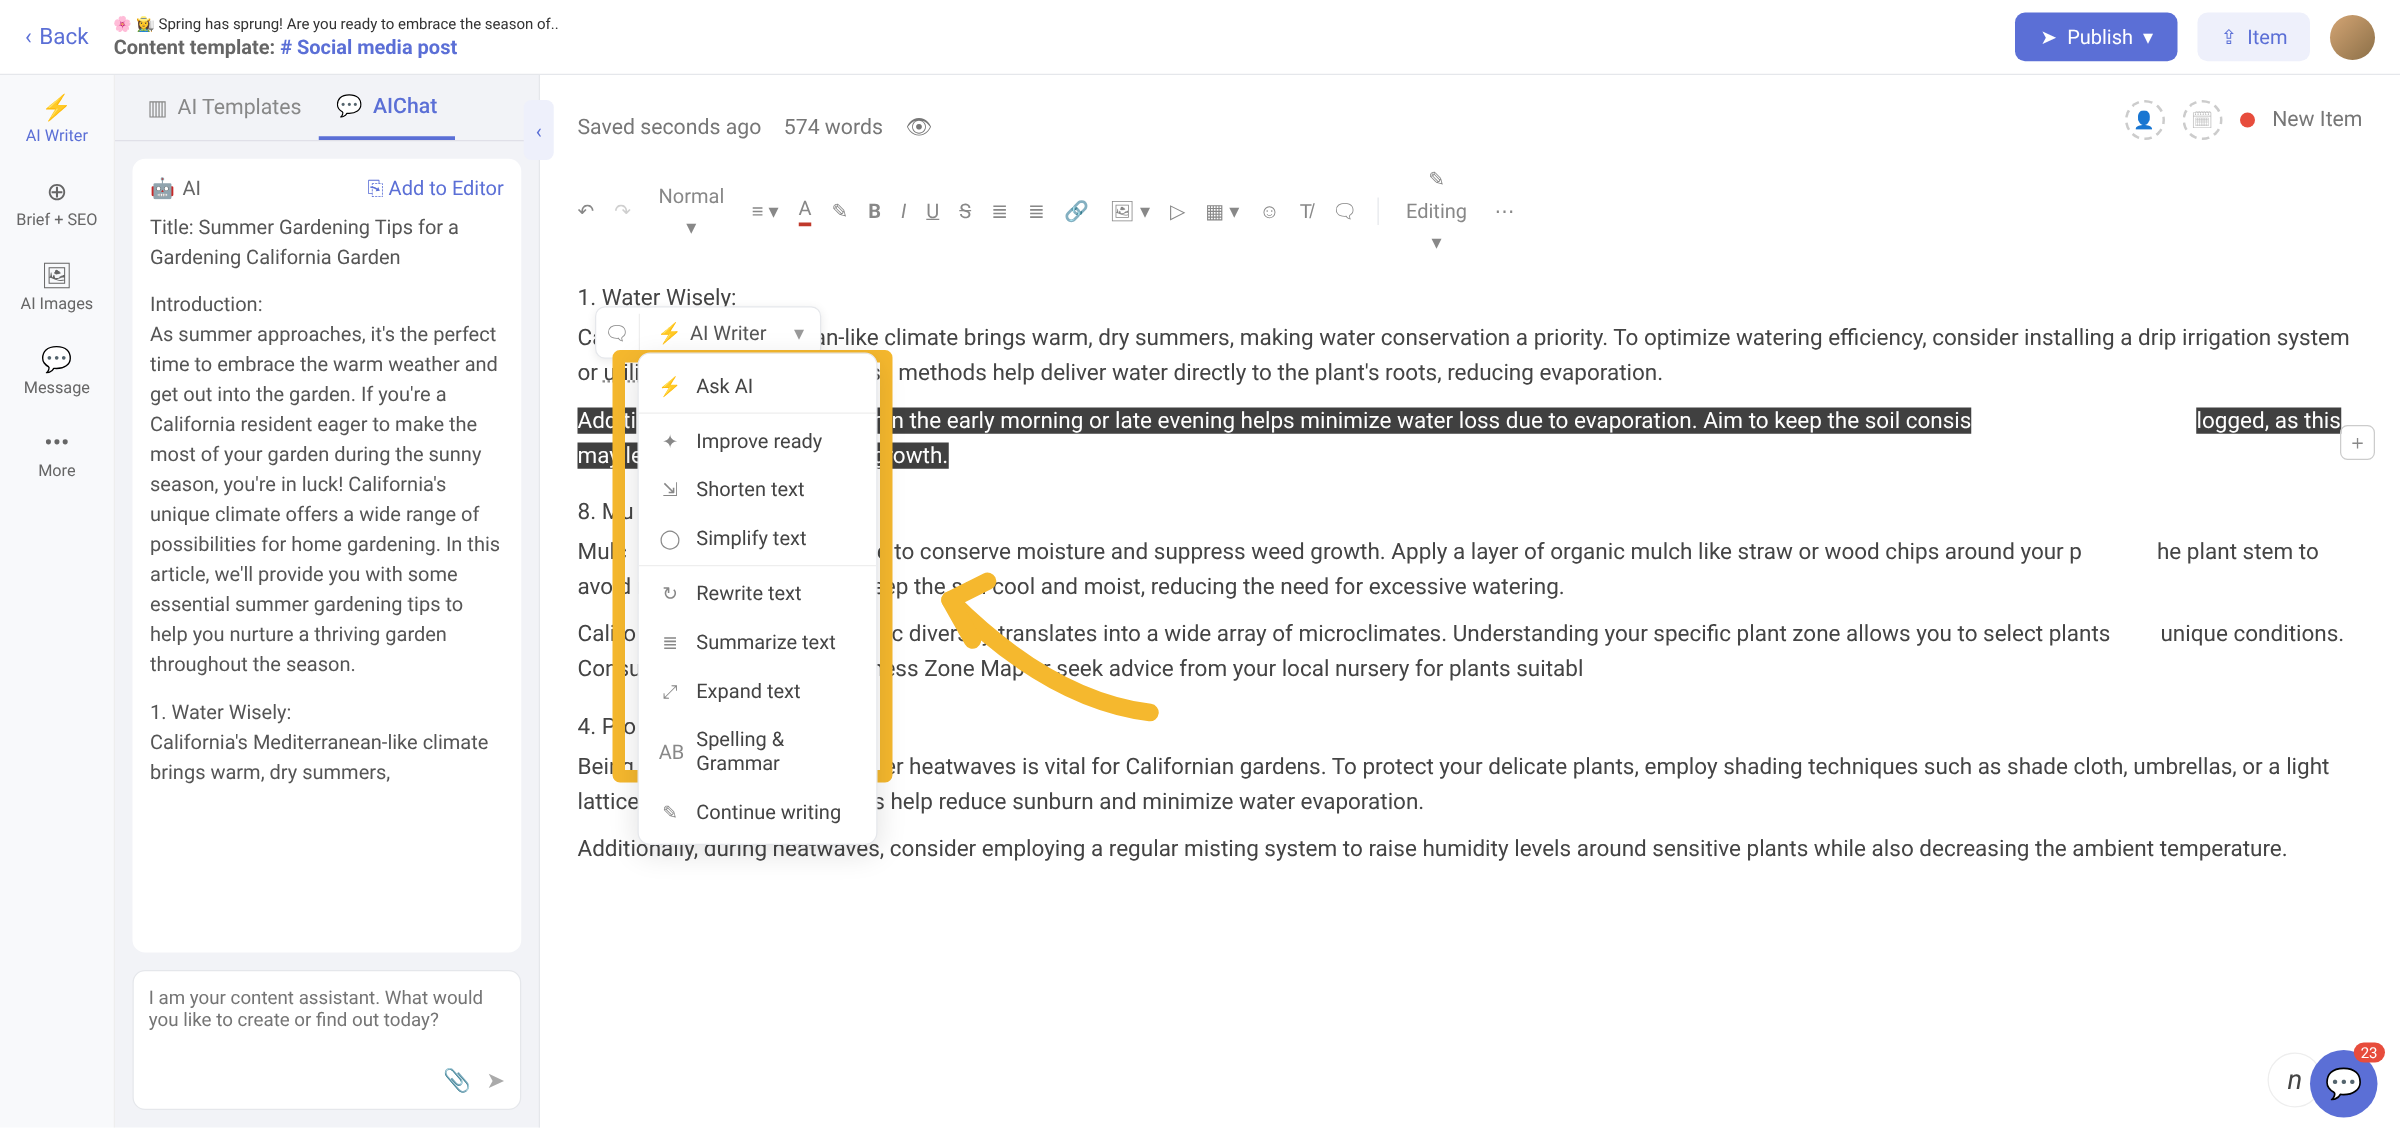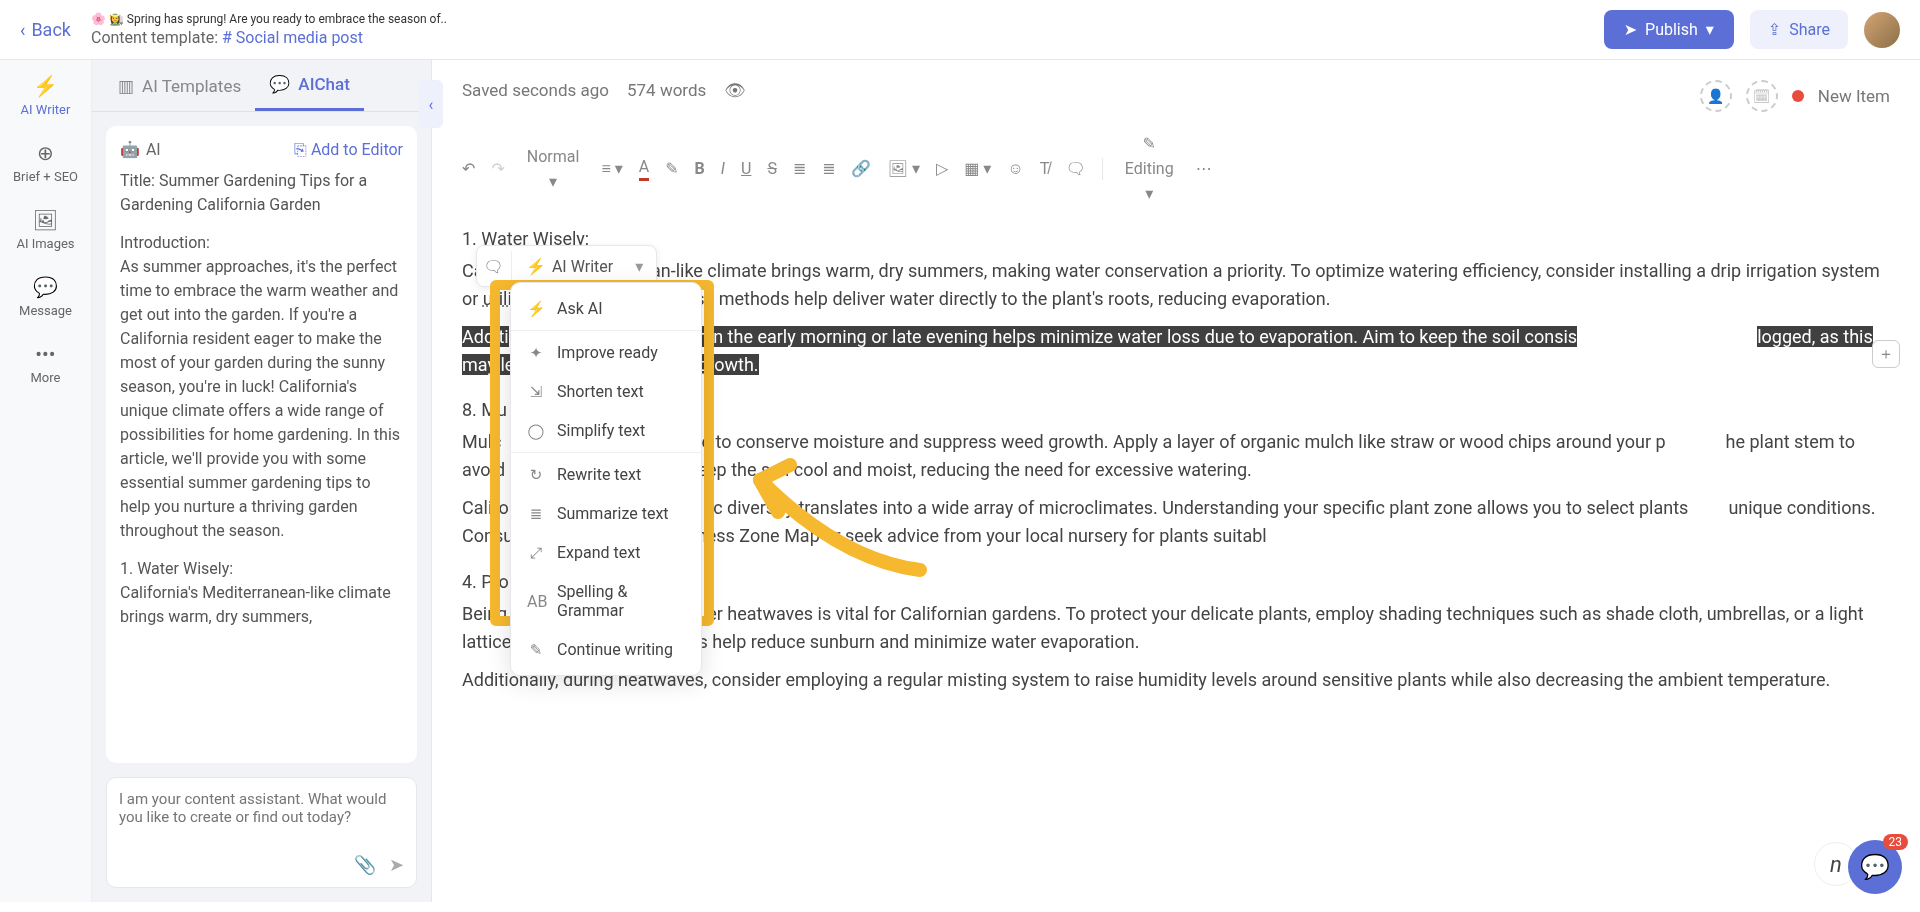--- a/index.html
+++ b/index.html
@@ -3,21 +3,21 @@
 <meta charset="utf-8">
 <style>
 * { margin: 0; padding: 0; box-sizing: border-box; font-family: -apple-system, BlinkMacSystemFont, "Segoe UI", Roboto, sans-serif; }
 body { background: #fff; color: #333; overflow: hidden; width: 1920px; height: 912px; position: relative; }
 
 
 .header { display: flex; align-items: center; padding: 10px 20px; border-bottom: 1px solid #e5e7eb; }
 .back-link { color: #5b6fd6; font-size: 18px; display: flex; align-items: center; gap: 6px; cursor: pointer; }
 .title-block { margin-left: 20px; flex: 1; }
 .doc-title { font-size: 12px; color: #333; }
-.template-line { font-size: 16px; color: #666; margin-top: 2px; }
+.template-line { font-size: 16px; color: #666; margin-top: 2px; font-weight: bold; }
 .template-link { color: #5b6fd6; }
 .header-actions { display: flex; align-items: center; gap: 16px; }
 .btn-publish { background: #5b6fd6; color: #fff; border: none; padding: 10px 20px; border-radius: 8px; font-size: 16px; display: flex; align-items: center; gap: 8px; cursor: pointer; }
 .btn-share { background: #eef0fb; color: #5b6fd6; border: none; padding: 10px 18px; border-radius: 8px; font-size: 16px; display: flex; align-items: center; gap: 8px; cursor: pointer; }
 .avatar { width: 36px; height: 36px; border-radius: 50%; background: linear-gradient(135deg,#d4a574,#8b6f47); }
 
 
 .main { display: flex; height: calc(100% - 70px); }
 
 
@@ -39,21 +39,21 @@
 .add-editor { color: #5b6fd6; font-size: 16px; cursor: pointer; display:flex; align-items:center; gap:4px;}
 .ai-body { font-size: 16px; color: #555; line-height: 1.5; }
 .ai-body p { margin-bottom: 14px; }
 
 .assistant-box { margin: 0 14px 14px 14px; background: #fff; border: 1px solid #e5e7eb; border-radius: 10px; padding: 12px; position: relative; }
 .assistant-box textarea { width: 100%; border: none; resize: none; font-size: 15px; color: #999; outline: none; font-family: inherit; height: 60px; }
 .assistant-actions { display: flex; justify-content: flex-end; gap: 12px; color: #aaa; font-size: 18px; }
 
 
 .editor { flex: 1; padding: 20px 30px; overflow: auto; position: relative; }
-.editor-status { display: flex; align-items: flex-start; gap: 18px; color: #777; font-size: 17px; margin-bottom: 18px; }
+.editor-status { display: flex; align-items: flex-end; gap: 18px; color: #777; font-size: 17px; margin-bottom: 18px; }
 .editor-status .right { margin-left: auto; display: flex; align-items: center; gap: 14px; }
 .status-dot { width: 12px; height: 12px; border-radius: 50%; background: #e74c3c; display: inline-block; }
 .dashed-circle { width: 32px; height: 32px; border: 2px dashed #ccc; border-radius: 50%; display:flex; align-items:center; justify-content:center; color:#bbb; font-size:14px;}
 
 .toolbar { display: flex; align-items: center; gap: 16px; color: #888; font-size: 16px; margin-bottom: 18px; flex-wrap: wrap; }
 .toolbar .sep { width: 1px; height: 22px; background: #e5e7eb; }
 .tb-item { cursor: pointer; display: flex; align-items: center; gap: 4px; }
 .tb-select { display: flex; align-items: center; gap: 6px; padding: 4px 6px; flex-direction: column; }
 .underline-red { border-bottom: 3px solid #c0392b; padding-bottom: 2px; }
 
@@ -105,21 +105,21 @@
     </div>
   </div>
   <div class="header-actions">
     <button class="btn-publish">
       <span>➤</span>
       <span>Publish</span>
       <span>▾</span>
     </button>
     <button class="btn-share">
       <span>⇪</span>
-      <span>Share</span>
+      <span>Item</span>
     </button>
     <div class="avatar"></div>
   </div>
 </div>
 
 <div class="main">
 
   <div class="rail">
     <div class="rail-item active">
       <span class="rail-icon" style="color:#f5a623">⚡</span>

